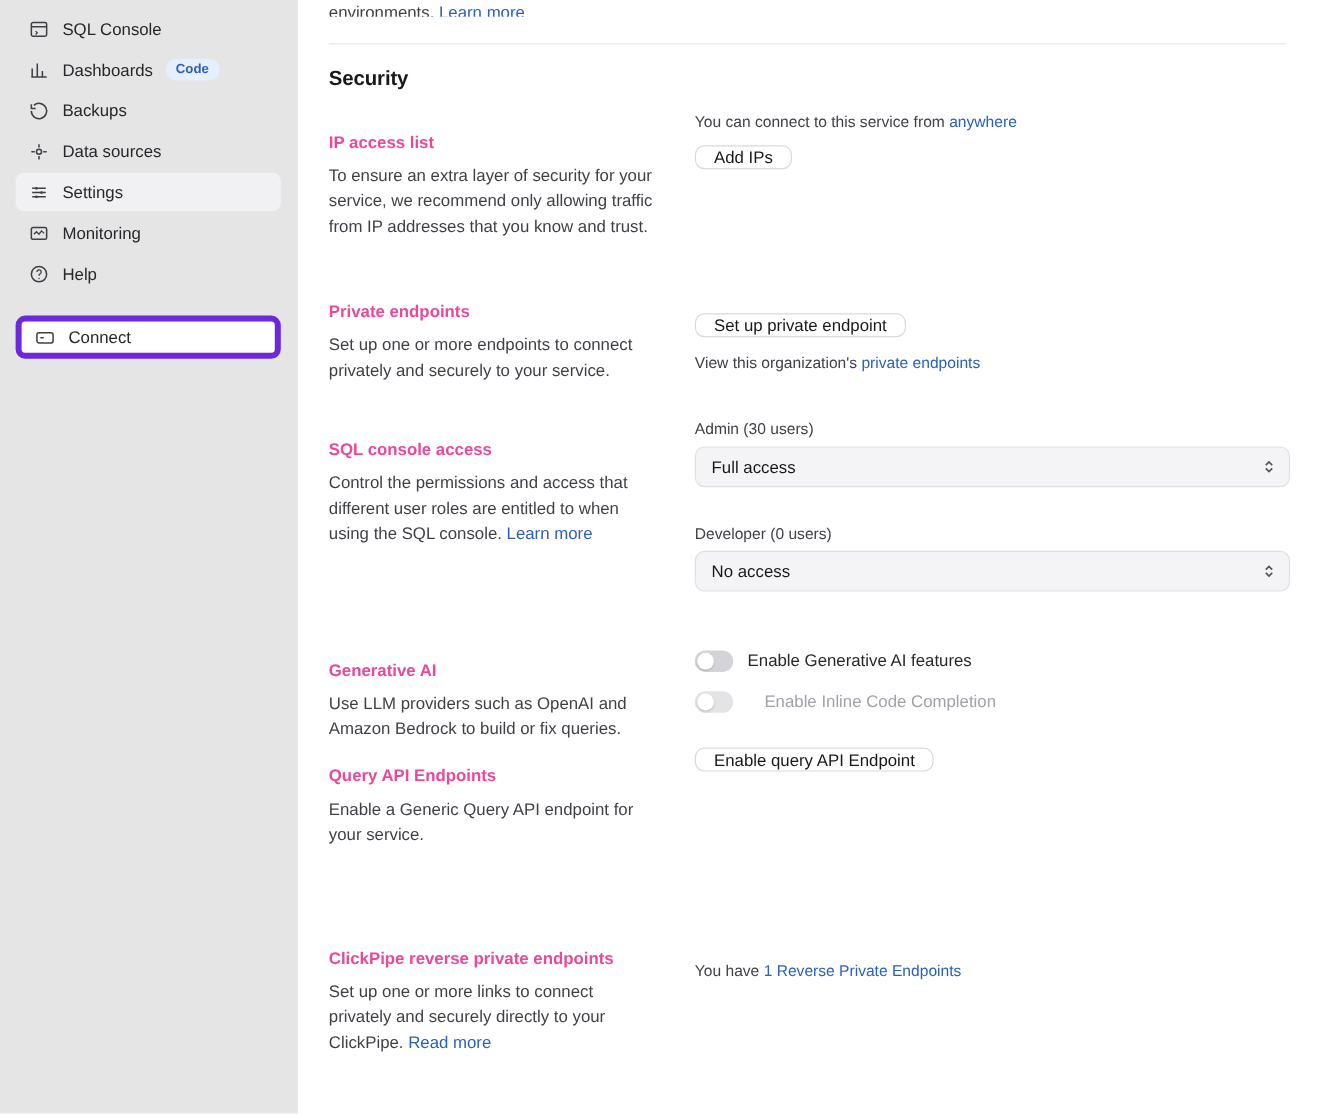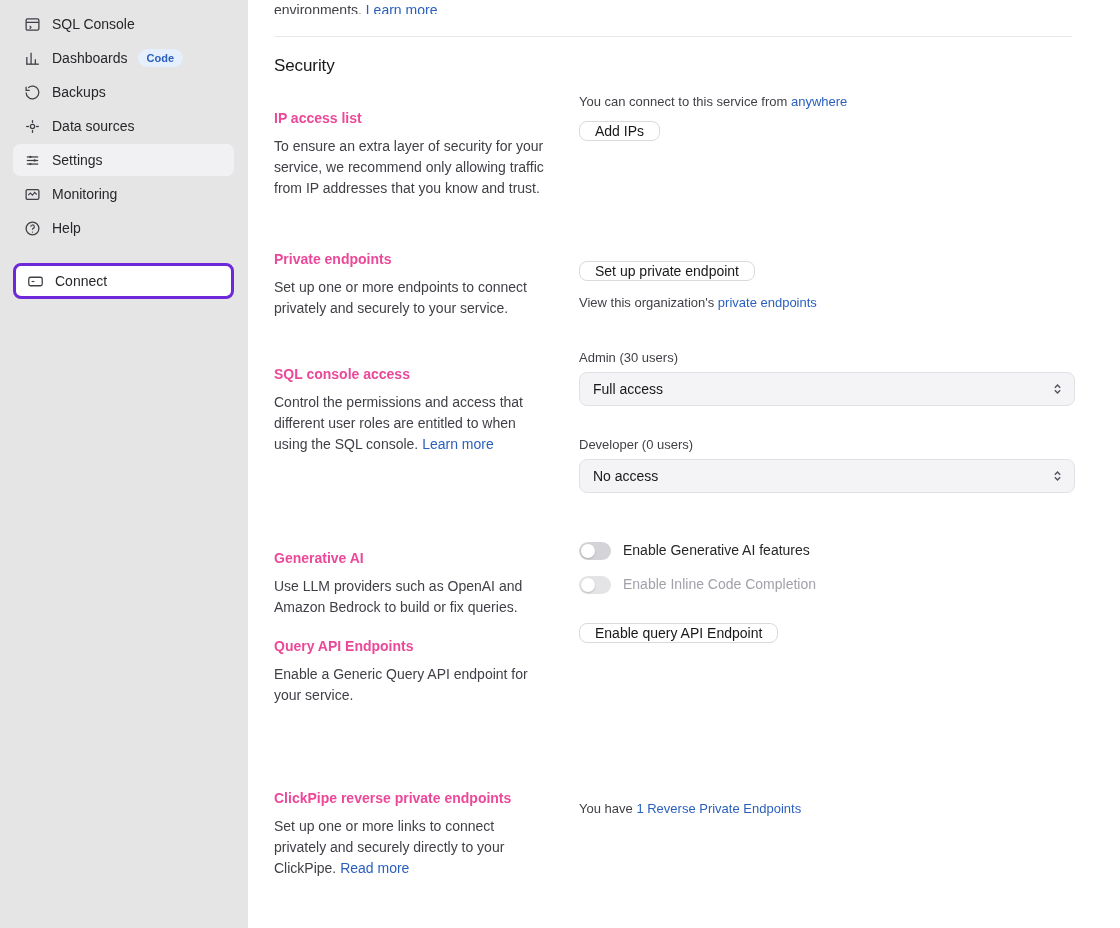--- a/index.html
+++ b/index.html
@@ -54,21 +54,21 @@
     color: #2a5fbd;
     font-size: 11px;
     font-weight: bold;
     border-radius: 10px;
     padding: 2px 9px;
     line-height: 14px;
   }
   .connect-btn {
     margin: 19px 13px 0 13px;
     height: 36px;
-    border: 3px solid #6d28d9;
+    border: 5px solid #6d28d9;
     border-radius: 8px;
     display: flex;
     align-items: center;
     padding: 0 10px;
     font-size: 14px;
     color: #26272b;
     background: #fff;
     cursor: pointer;
   }
   .connect-btn .nav-icon { margin-right: 11px; }
@@ -93,21 +93,21 @@
     overflow: hidden;
   }
   .link { color: #2a5fbd; text-decoration: none; cursor: pointer; }
 
   .divider {
     border-top: 1px solid #e8e8ea;
     margin: 22px 0 0 0;
   }
   .section-title {
     font-size: 17px;
-    font-weight: normal;
+    font-weight: bold;
     color: #18181b;
     margin: 19px 0 0 0;
     letter-spacing: -0.1px;
   }
 
   .row {
     display: flex;
     align-items: flex-start;
   }
   .col-left {
@@ -203,21 +203,21 @@
   .toggle.disabled { background: #e4e4e7; cursor: default; }
   .toggle .knob {
     position: absolute;
     top: 2px; left: 2px;
     width: 14px; height: 14px;
     border-radius: 50%;
     background: #ffffff;
     box-shadow: 0 1px 2px rgba(0,0,0,0.18);
   }
   .toggle-label { font-size: 14px; color: #27272a; }
-  .toggle-label.muted { color: #a1a1aa; }
+  .toggle-label.muted { color: #a1a1aa; margin-left: 14px; }
 
   .spacer-18 { height: 18px; }
   .spacer-28 { height: 28px; }
   .spacer-36 { height: 36px; }
 </style>
 </head>
 <body>
 
 <div class="app">
 

